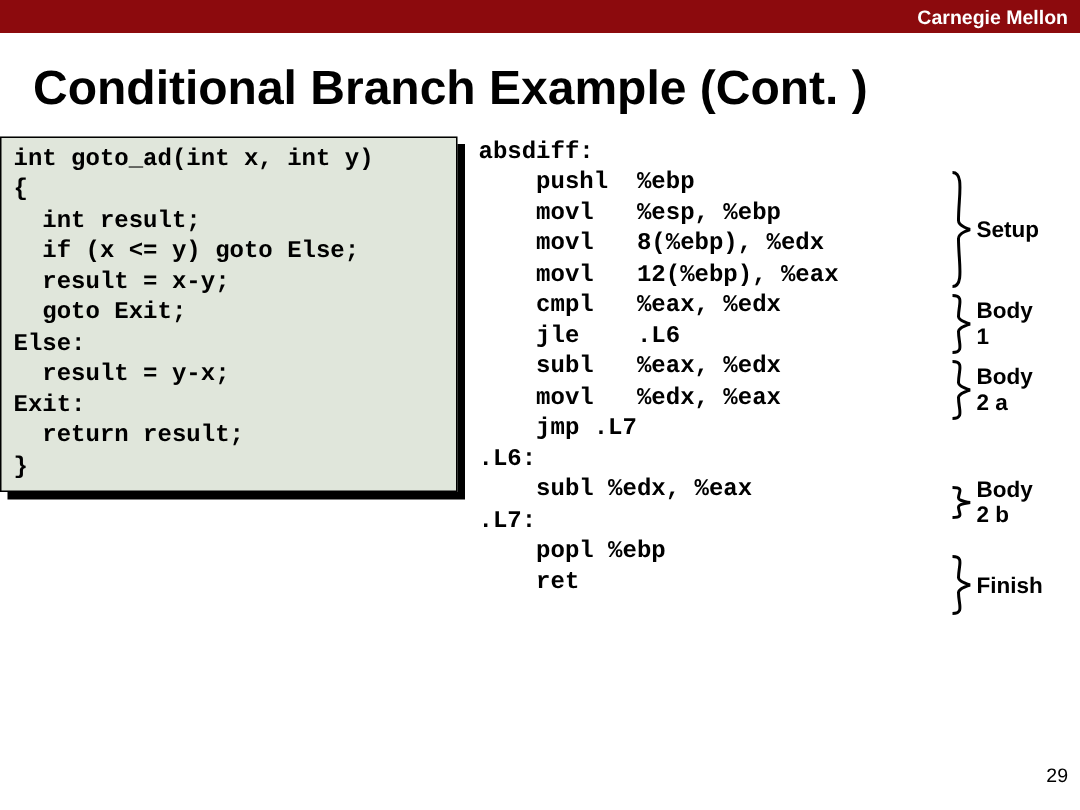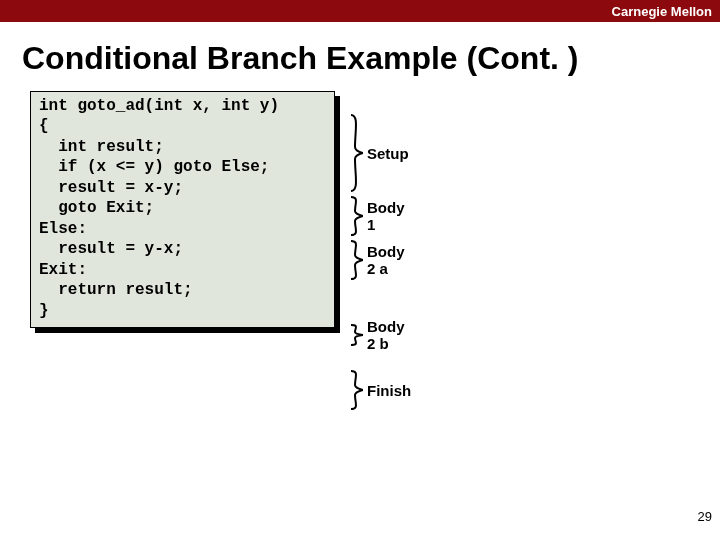--- a/index.html
+++ b/index.html
@@ -26,21 +26,20 @@
   }
   .title {
     font-size: 32px;
     font-weight: bold;
     margin: 18px 0 14px 22px;
   }
   .content {
     display: flex;
     align-items: flex-start;
     gap: 14px;
-    padding-left: 30px;
   }
   .codebox {
     position: relative;
     width: 305px;
     flex: 0 0 305px;
   }
   .codebox .shadow {
     position: absolute;
     top: 5px; left: 5px; right: -5px; bottom: -5px;
     background: #000;
@@ -116,20 +115,35 @@
   if (x &lt;= y) goto Else;
   result = x-y;
   goto Exit;
 Else:
   result = y-x;
 Exit:
   return result;
 }</div>
   </div>
 
+  <div class="asm">absdiff:
+    pushl  %ebp
+    movl   %esp, %ebp
+    movl   8(%ebp), %edx
+    movl   12(%ebp), %eax
+    cmpl   %eax, %edx
+    jle    .L6
+    subl   %eax, %edx
+    movl   %edx, %eax
+    jmp .L7
+.L6:
+    subl %edx, %eax
+.L7:
+    popl %ebp
+    ret</div>
 
   <div class="labels">
 
     <div class="labelrow" style="height:80px">
       <div class="brace">
         <svg width="14" height="80" viewBox="0 0 14 80">
           <path d="M2 2 C10 2 6 18 6 34 C6 38 14 40 14 40 C14 40 6 42 6 46 C6 62 10 78 2 78" stroke="#000" stroke-width="2" fill="none"></path>
         </svg>
       </div>
       <span class="txt">Setup</span>

